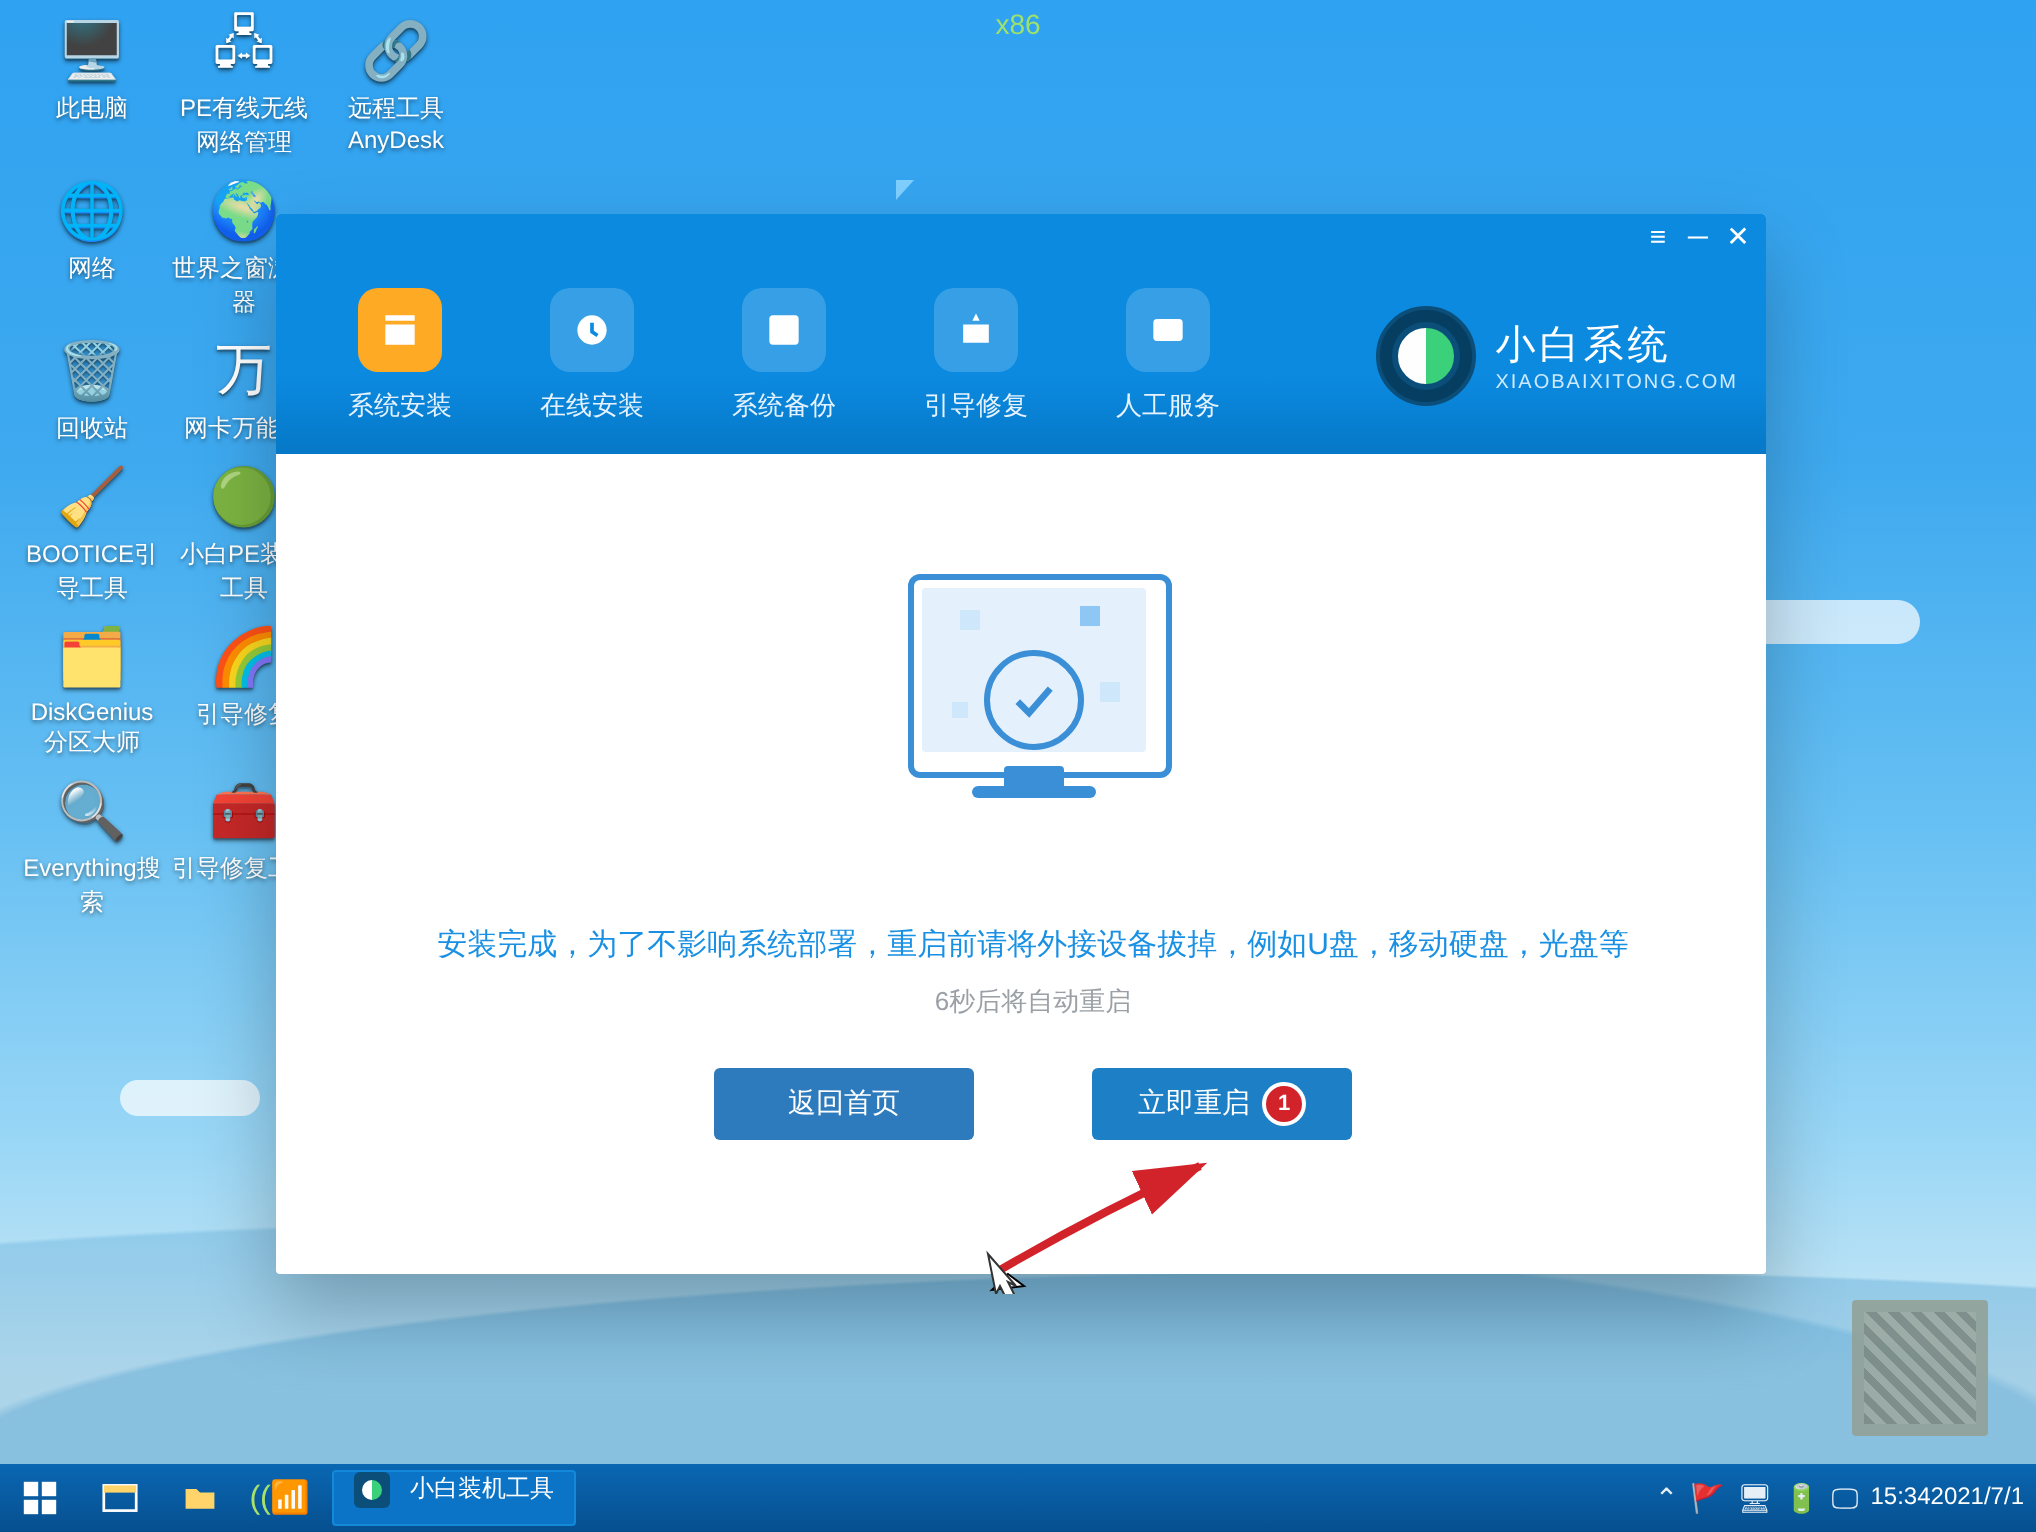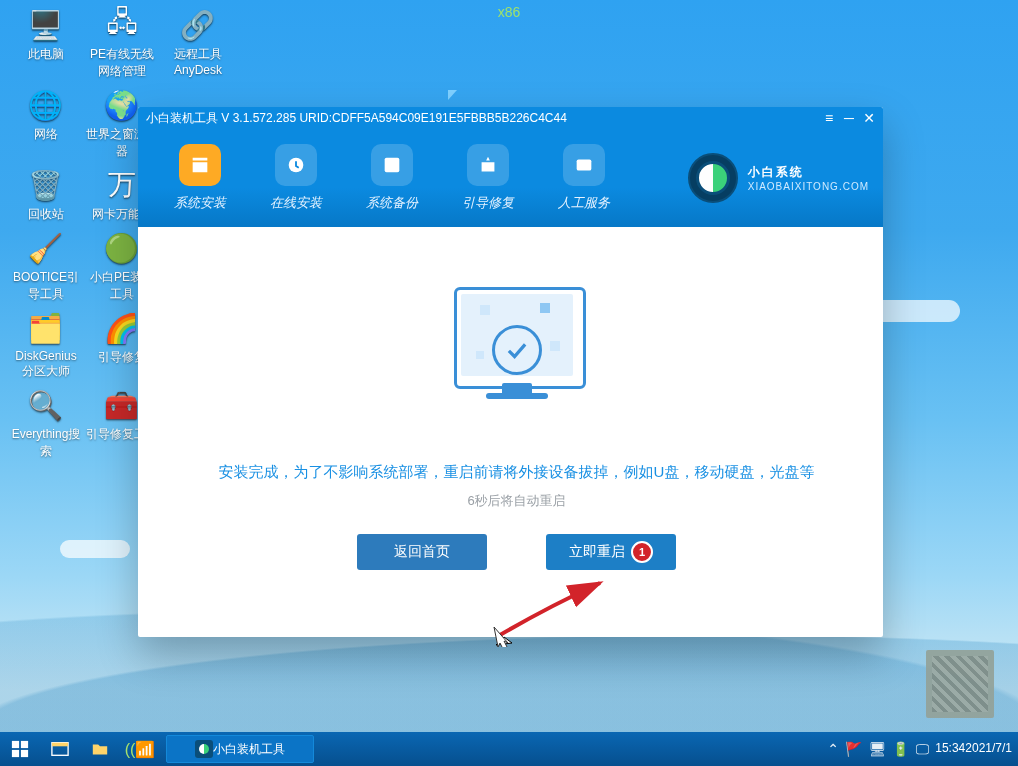--- a/index.html
+++ b/index.html
@@ -59,21 +59,21 @@
     display:flex;align-items:center;padding:0 14px;color:#eaf4fd;
   }
   .tool{display:flex;flex-direction:column;align-items:center;gap:8px;width:96px;font-size:13px;cursor:pointer;color:#e6f3ff}
   .tool .tic{width:42px;height:42px;border-radius:10px;display:flex;align-items:center;justify-content:center;background:rgba(255,255,255,.18)}
   .tool .tic svg{width:22px;height:22px;fill:#fff}
   .tool.active .tic{background:var(--accent)}
   .brand{margin-left:auto;display:flex;align-items:center;gap:10px}
   .brand .logo{width:46px;height:46px;border-radius:50%;background:#063e62;display:flex;align-items:center;justify-content:center;border:2px solid #0a4e79}
   .brand .logo .inner{width:28px;height:28px;border-radius:50%;background:conic-gradient(#3bd17a 0 50%,#fefefe 0);border:3px solid #0a4e79}
   .brand .txt{display:flex;flex-direction:column;color:#fff}
-  .brand .txt .t1{font-size:12px;font-weight:700;letter-spacing:2px}
+  .brand .txt .t1{font-size:20px;font-weight:400;letter-spacing:2px}
   .brand .txt .t2{font-size:10px;letter-spacing:1px;color:#cfeaff}
   .aw-body{padding:26px 8px 20px 20px;display:flex;flex-direction:column;align-items:center;height:calc(100% - 22px - 98px);box-sizing:border-box}
   .illus{width:150px;height:142px;margin-top:28px;position:relative}
   .monitor{position:absolute;left:12px;top:6px;width:126px;height:96px;border:3px solid #3a8fd7;border-radius:6px}
   .mon-inner{position:absolute;left:19px;top:13px;width:112px;height:82px;background:#e4f1fc;border-radius:2px}
   .mon-stand{position:absolute;left:60px;top:102px;width:30px;height:12px;background:#3a8fd7;border-radius:2px 2px 0 0}
   .mon-base{position:absolute;left:44px;top:112px;width:62px;height:6px;background:#3a8fd7;border-radius:3px}
   .check{position:absolute;left:50%;top:44px;transform:translate(-50%,0);width:44px;height:44px;border:3px solid #3a8fd7;border-radius:50%;display:flex;align-items:center;justify-content:center}
   .check svg{width:26px;height:26px;stroke:#3a8fd7;stroke-width:4;fill:none}
   .sq{position:absolute;width:10px;height:10px;background:#cfe7fb}
@@ -90,21 +90,21 @@
   .marker{width:18px;height:18px;border-radius:50%;background:#d2232a;border:2px solid #fff;color:#fff;font-size:11px;display:flex;align-items:center;justify-content:center;font-weight:700}
   
   .cursor{position:absolute;left:488px;top:577px;pointer-events:none}
   .cursor svg{width:140px;height:70px}
   
   .taskbar{position:absolute;left:0;right:0;bottom:0;height:34px;background:linear-gradient(180deg,#0a67b3,#064f8e);display:flex;align-items:center;color:#fff;font-size:12px}
   .tb-left{display:flex;align-items:center;height:100%}
   .start{width:40px;height:100%;display:flex;align-items:center;justify-content:center;background:transparent}
   .start svg{width:18px;height:18px}
   .pin{width:40px;height:100%;display:flex;align-items:center;justify-content:center}
-  .task{display:flex;align-items:center;gap:0;height:26px;padding:0 28px;margin-left:6px;background:#0b74c6;border:1px solid #1489da;border-radius:2px;cursor:pointer}
+  .task{display:flex;gap:10px;height:26px;padding:0 10px;margin-left:6px;background:#0b74c6;border:1px solid #1489da;border-radius:2px;cursor:pointer}
   .task .tico{width:18px;height:18px;border-radius:3px;background:#0a4e79;display:flex;align-items:center;justify-content:center}
   .tb-right{margin-left:auto;display:flex;align-items:center;gap:6px;padding-right:6px}
   .sys-ico{font-size:14px;opacity:.9}
   .clock{display:flex;flex-direction:row;align-items:flex-end;line-height:1.1;font-size:12px}
   .chip{position:absolute;right:24px;bottom:48px;width:68px;height:68px;background:#8db59b;filter:contrast(70%) saturate(50%);opacity:.9;border-radius:2px}
   .chip::before{content:"";position:absolute;inset:6px;background:repeating-linear-gradient(45deg,#6f9380 0 4px,#9dbfa9 4px 8px)}
 </style>
 </head>
 <body>
 
@@ -187,28 +187,27 @@
                <div>引导修复工具</div>
       </div>
       <div class="dicon" style="visibility: hidden;">
         <div class="pic"></div>
                <div></div>
       </div>
     </div>
 
   <div class="appwin">
     <div class="aw-title">
-      <span>小白装机工具 V 3.1.572.285 URID:CDFF5A594C09E191E5FBBB5B226C4C44</span>
       <span class="spacer"></span>
       <span class="tbtn">≡</span>
       <span class="tbtn">─</span>
       <span class="tbtn">✕</span>
     </div>
     <div class="aw-toolbar">
-      <div id="tools" style="display: flex; font-style: italic;">
+      <div id="tools" style="display: flex;">
           <div class="tool active">
             <div class="tic">
               <svg viewBox="0 0 24 24">
                 <path d="M4 4h16v3H4zM4 9h16v11H4z"></path>
               </svg>
             </div>
                 <div>系统安装</div>
           </div>
           <div class="tool">
             <div class="tic">

